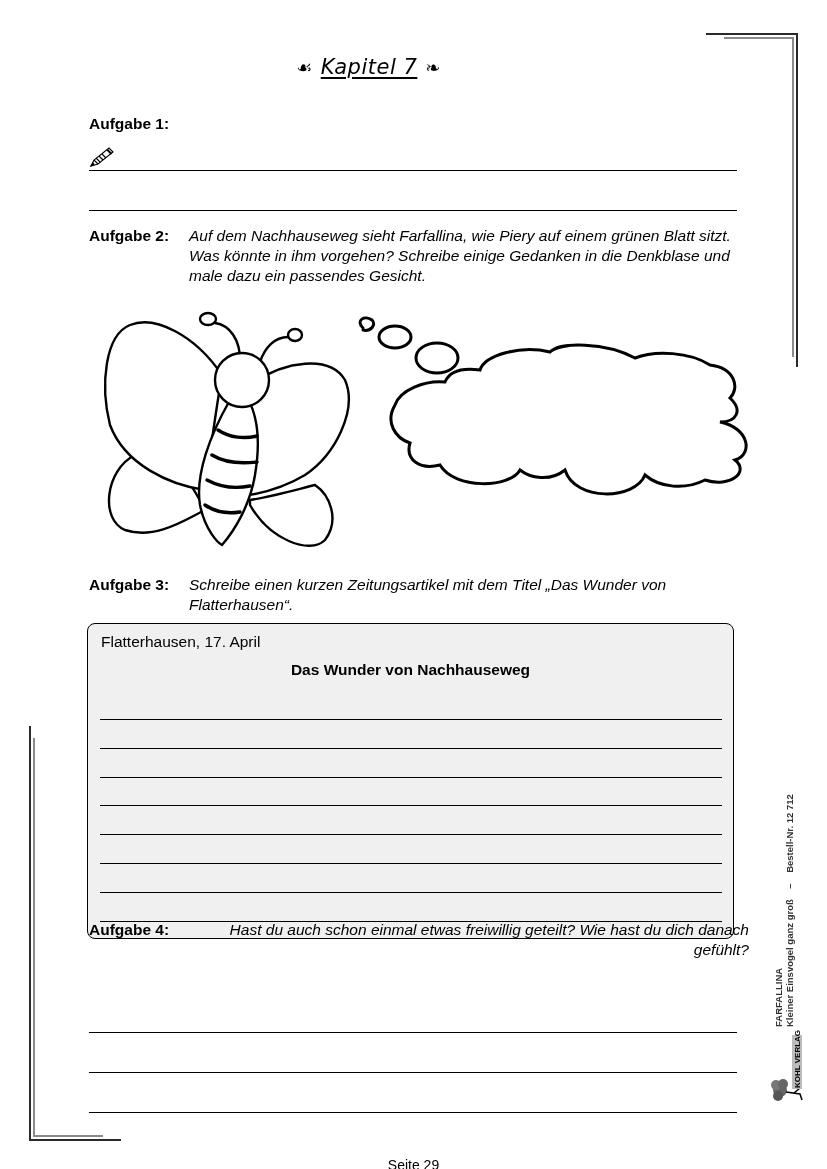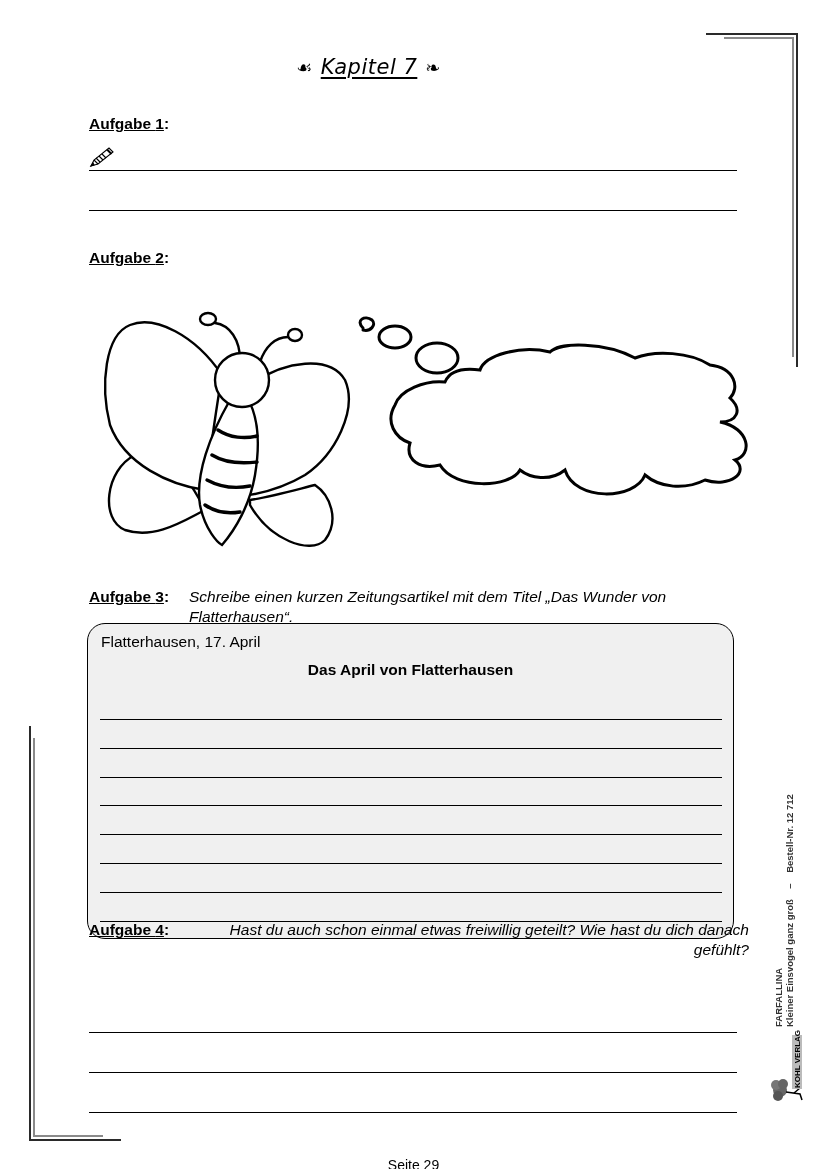--- a/index.html
+++ b/index.html
@@ -10,29 +10,29 @@
     .bar-dark { position: absolute; background: #2a2a2a; }
     .bar-gray { position: absolute; background: #8a8a8a; }
 
     .title { position: absolute; left: 0; width: 737px; top: 55px; text-align: center;
              font-family: "DejaVu Sans", sans-serif; font-size: 21px; font-style: italic; letter-spacing: 0.5px; }
     .title .orn { font-style: normal; font-size: 18px; margin: 0 8px; }
     .title .txt { text-decoration: underline; text-underline-offset: 3px; text-decoration-thickness: 1.5px; }
 
     .task { position: absolute; left: 89px; width: 660px; font-size: 15.5px; line-height: 20px; }
     .task .lbl { position: absolute; left: 0; top: 0; font-weight: bold; }
-    .task .lbl .u { text-decoration: underline; }
+    .task .lbl .u { }
     .task .q { position: absolute; left: 100px; top: 0; width: 560px; font-style: italic; }
 
     .line { position: absolute; height: 1px; background: #000; }
 
     .pencil { position: absolute; left: 89px; top: 146px; width: 26px; height: 22px; }
 
     .news-box { position: absolute; left: 87px; top: 623px; width: 647px; height: 316px;
-                background: #f0f0f0; border: 1.5px solid #000; border-radius: 18px; box-sizing: border-box; }
+                background: #f0f0f0; border: 1.5px solid #000; border-radius: 8px; box-sizing: border-box; }
     .news-place { position: absolute; left: 13px; top: 9px; font-size: 15.5px; }
     .news-head { position: absolute; left: 0; width: 100%; top: 37px; text-align: center; font-weight: bold; font-size: 15.5px; }
     .news-line { position: absolute; left: 12px; width: 622px; height: 1px; background: #000; }
 
     .footer { position: absolute; left: 0; width: 827px; top: 1129px; text-align: center; font-size: 14px; margin-top: 28px; }
 
     .side { position: absolute; left: 773px; top: 1027px; width: 260px; transform-origin: 0 0;
             transform: rotate(-90deg); font-size: 9.5px; line-height: 11px; font-weight: bold; color: #333; white-space: nowrap; }
     .side .row1 { display: block; }
     .side .row2 { display: block; }
@@ -66,22 +66,23 @@
     <path d="M2 20 L5 14 L20 2 L24 6 L9 18 Z" fill="#fff"></path>
     <path d="M5 14 L9 18"></path>
     <path d="M7 12 L11 16 M10 10 L14 14 M13 8 L17 12"></path>
     <path d="M18 3.5 L22.5 8" stroke-width="2"></path>
     <path d="M2 20 L4 17 L5 19 Z" fill="#000"></path>
   </g>
 </svg>
 <div class="line" style="left:89px;top:170px;width:648px;"></div>
 <div class="line" style="left:89px;top:210px;width:648px;"></div>
 
-<div class="task" style="top:248px;height:60px;">
+<div class="task" style="top:226px;height:60px;">
   <span class="lbl"><span class="u"><span>Aufgabe</span> <span>2</span></span>:</span>
+  <span class="q">Auf dem Nachhauseweg sieht Farfallina, wie Piery auf einem grünen Blatt sitzt. Was könnte in ihm vorgehen? Schreibe einige Gedanken in die Denkblase und male dazu ein passendes Gesicht.</span>
 </div>
 
 <svg class="drawing" style="left:100px;top:305px;" width="250" height="255" viewBox="0 0 250 255">
   <g fill="#fff" stroke="#000" stroke-width="2.4" stroke-linecap="round">
 
     <path d="M35 150 C5 165 0 215 25 225 C55 235 85 215 105 205 C95 185 80 160 60 150 Z"></path>
     <path d="M150 200 C170 235 210 250 225 235 C240 215 230 190 215 180 C195 185 170 192 150 195 Z"></path>
 
     <path d="M122 70 C95 30 55 10 30 20 C5 30 0 80 10 120 C25 160 70 180 105 185 C110 150 115 110 122 70 Z"></path>
     <path d="M170 80 C205 55 250 50 265 75 C278 105 255 150 225 170 C200 185 175 190 155 192 C160 160 165 120 170 80 Z" transform="translate(-20 0)"></path>
@@ -122,28 +123,28 @@
       C290 190 230 192 220 160
       C205 172 185 168 175 160
       C165 178 110 180 95 155
       C75 160 60 150 65 133
       C50 128 40 112 50 95
       C55 80 80 70 100 72
       C105 60 120 58 135 60 Z"></path>
   </g>
 </svg>
 
-<div class="task" style="top:587px;height:40px;">
+<div class="task" style="top:575px;height:40px;">
   <span class="lbl"><span class="u"><span>Aufgabe</span> <span>3</span></span>:</span>
   <span class="q">Schreibe einen kurzen Zeitungsartikel mit dem Titel „Das Wunder von Flatterhausen“.</span>
 </div>
 
 <div class="news-box">
   <div class="news-place">Flatterhausen, 17. April</div>
-  <div class="news-head">Das April von Flatterhausen</div>
+  <div class="news-head">Das Wunder von Nachhauseweg</div>
   <div class="news-line" style="top:95px;"></div>
   <div class="news-line" style="top:124px;"></div>
   <div class="news-line" style="top:153px;"></div>
   <div class="news-line" style="top:181px;"></div>
   <div class="news-line" style="top:210px;"></div>
   <div class="news-line" style="top:239px;"></div>
   <div class="news-line" style="top:268px;"></div>
   <div class="news-line" style="top:297px;"></div>
 </div>
 

